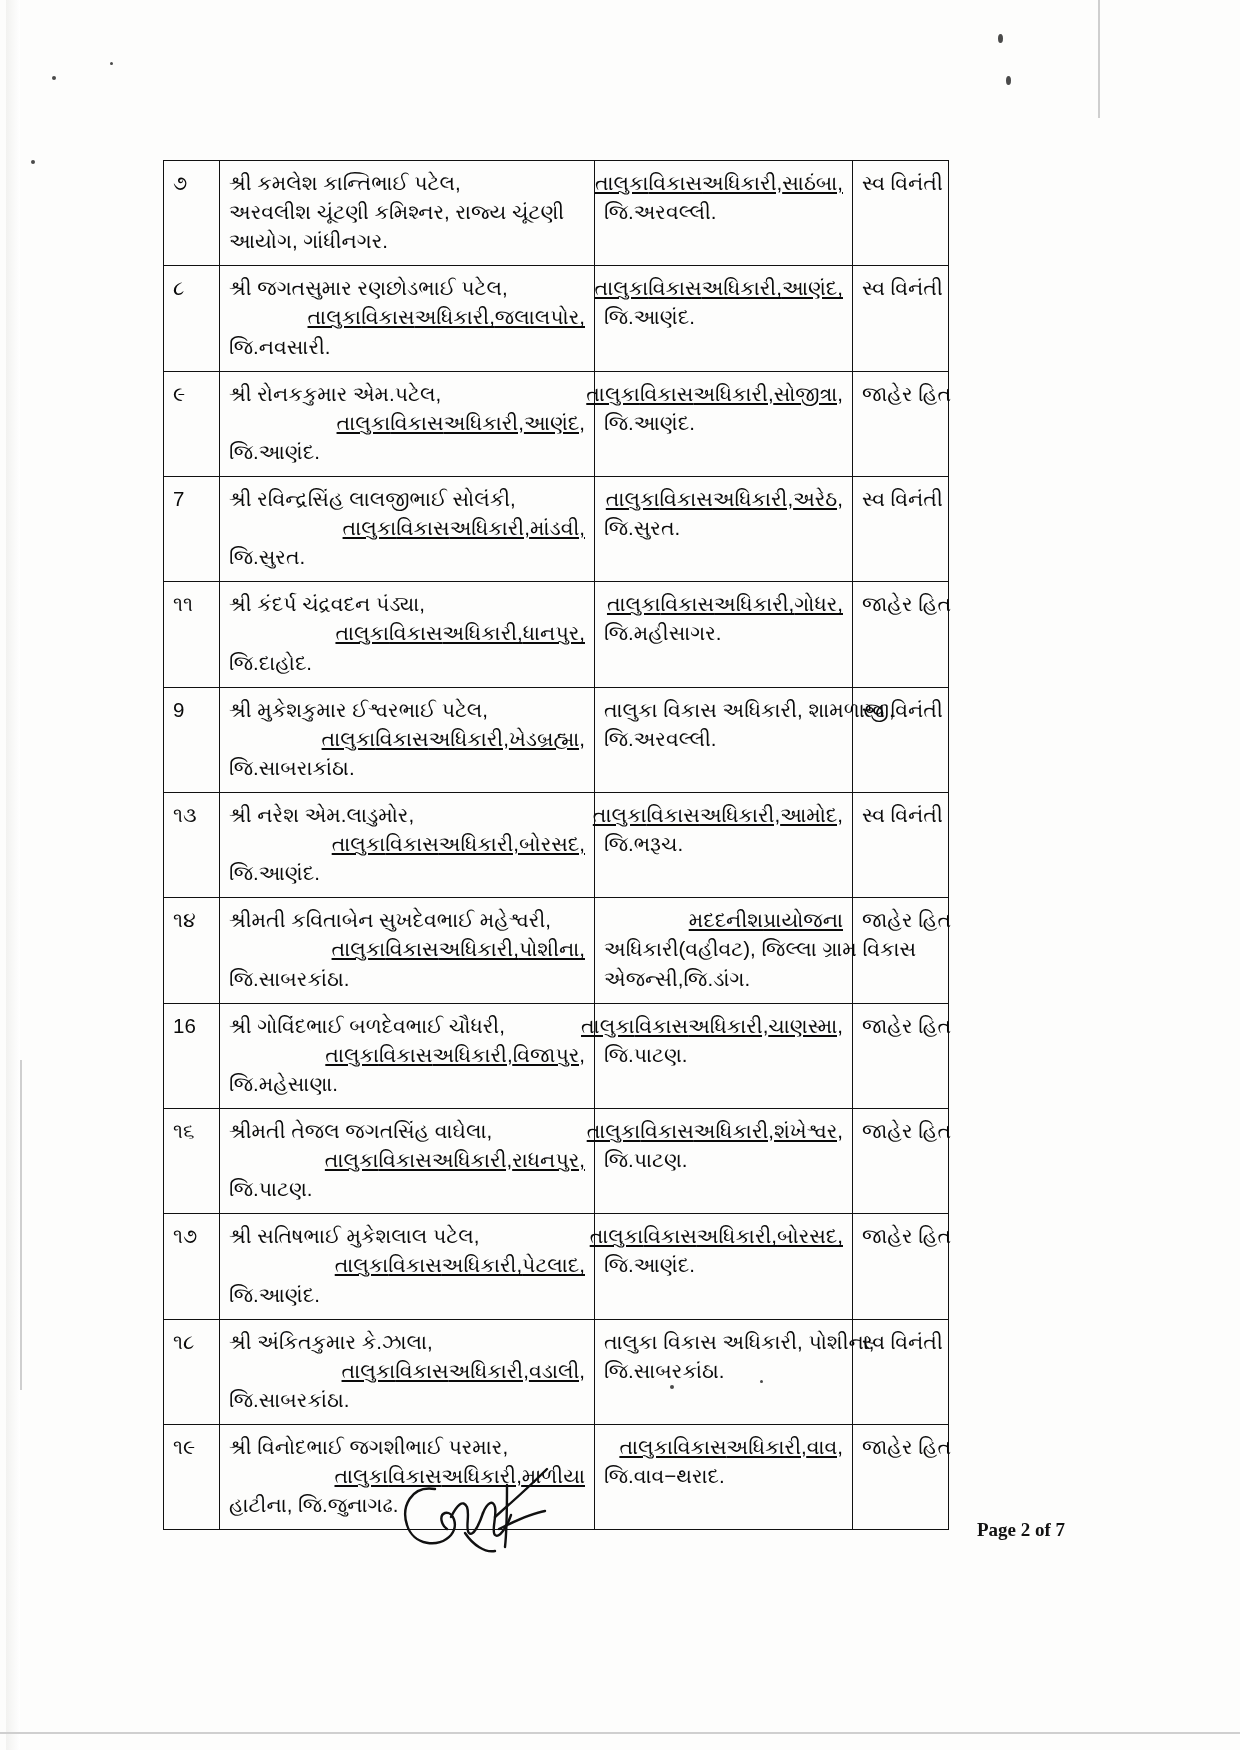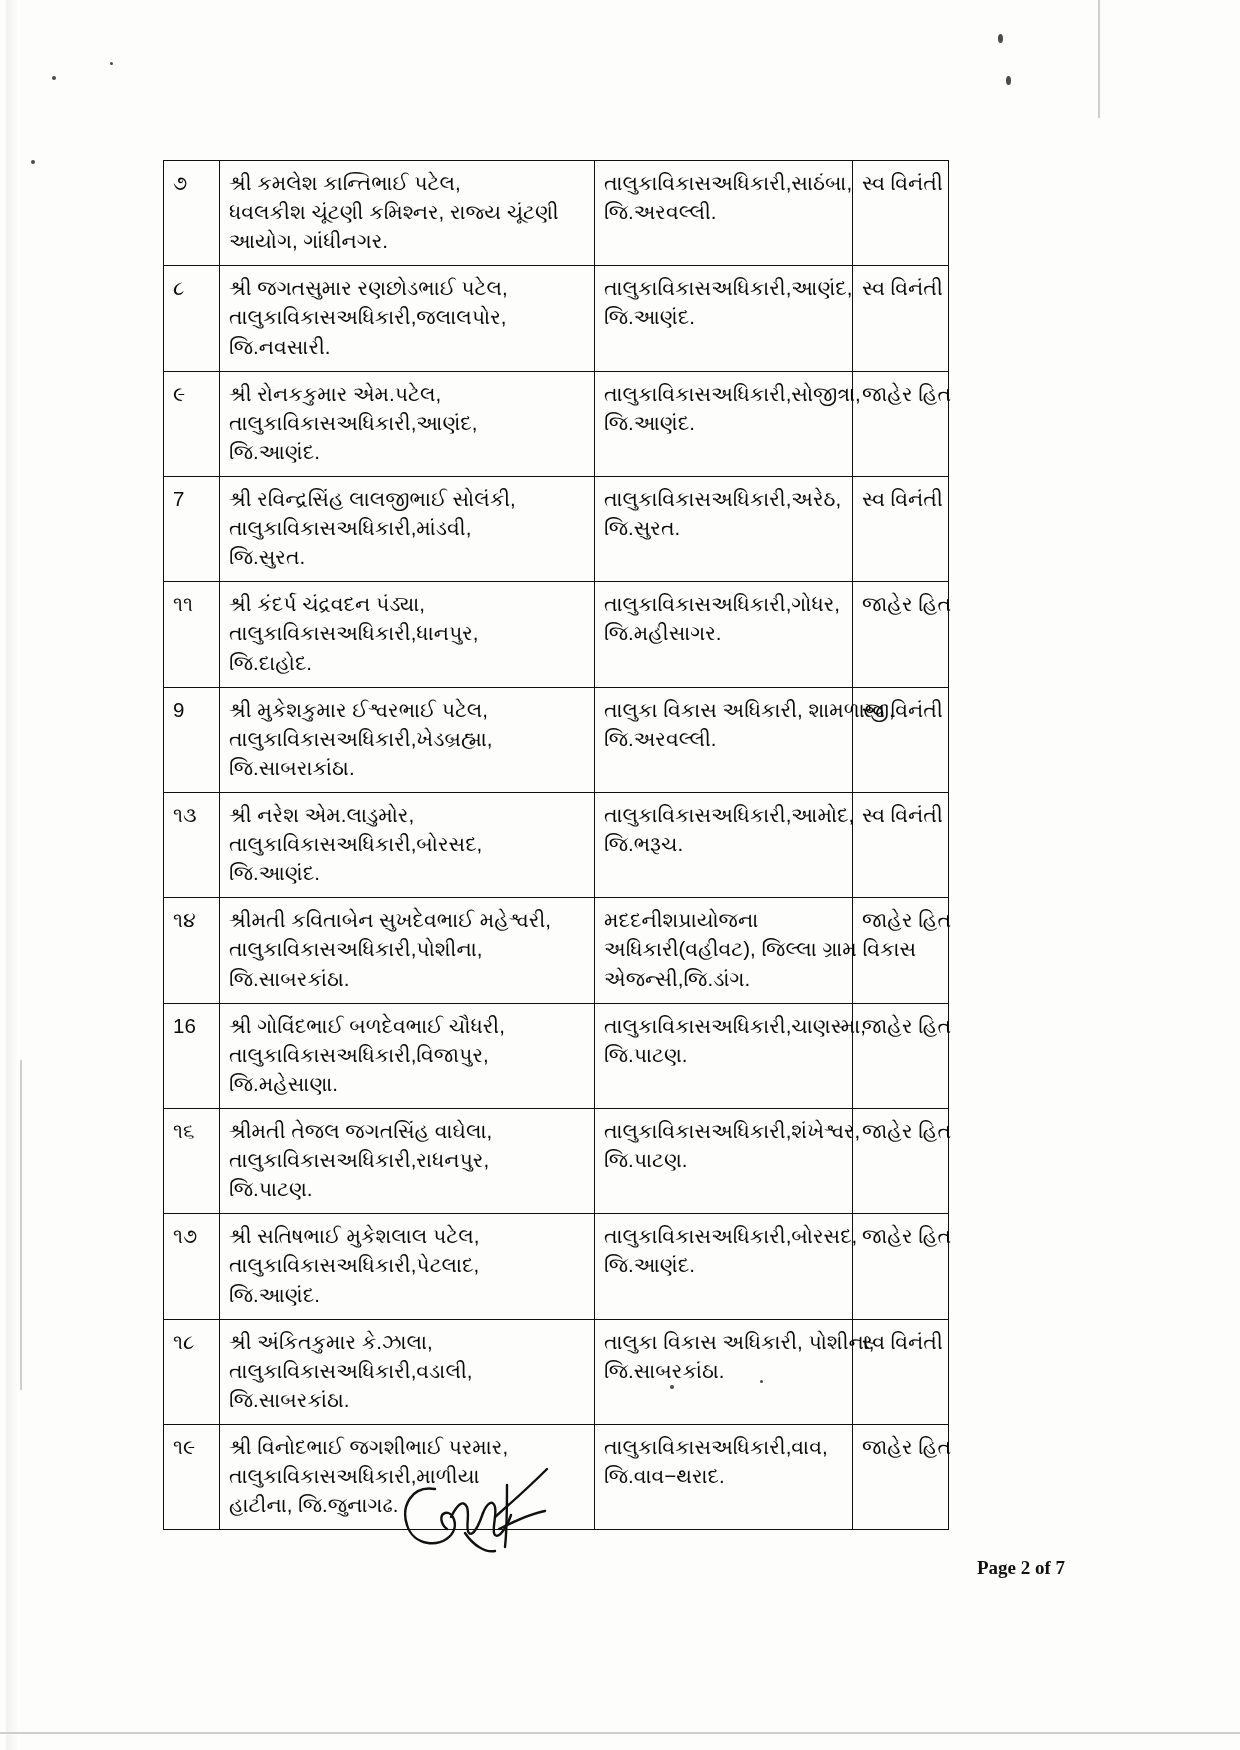--- a/index.html
+++ b/index.html
@@ -59,22 +59,23 @@
   .col-name  { width: 375px; }
   .col-post  { width: 258px; }
   .col-reason{ width: 96px; }
 
   .cell-line {
     display: block;
     white-space: nowrap;
   }
   .cell-line.justify {
     display: flex;
-    justify-content: flex-start;
+    justify-content: flex-end;
     white-space: normal;
+    text-decoration: underline;
   }
   .cell-line.justify > span { white-space: nowrap; }
 
   .reason-cell { text-align: right; white-space: nowrap; }
   .sr-cell { font-size: 20.5px; }
 
   
   .signature {
     position: absolute;
     left: 395px;
@@ -83,21 +84,20 @@
     height: 110px;
   }
   .footer-page {
     position: absolute;
     right: 175px;
     top: 1519px;
     font-size: 19px;
     font-weight: bold;
     font-family: "Liberation Serif", "DejaVu Serif", serif;
     color: #111;
-    margin-top: 38px;
   }
 </style>
 </head>
 <body>
 
 <div class="page-sheet"></div>
 <div class="scan-edge-left"></div>
 
 <div class="scan-line" style="left:1098px;top:0;width:2px;height:118px;"></div>
 <div class="scan-line" style="left:20px;top:1060px;width:2px;height:330px;"></div>
@@ -115,21 +115,21 @@
     <col class="col-sr">
       <col class="col-name">
       <col class="col-post">
       <col class="col-reason">
   </colgroup>
   <tbody>
       <tr>
         <td class="sr-cell">૭</td>
         <td>
           <span class="cell-line">શ્રી કમલેશ કાન્તિભાઈ પટેલ,</span>
-          <span class="cell-line">ધવલકીશ ચૂંટણી કમિશ્નર, રાજ્ય ચૂંટણી</span>
+          <span class="cell-line">અરવલીશ ચૂંટણી કમિશ્નર, રાજ્ય ચૂંટણી</span>
           <span class="cell-line">આયોગ, ગાંધીનગર.</span>
         </td>
         <td>
           <span class="cell-line justify">
             <span>તાલુકા</span>
             <span>વિકાસ</span>
             <span>અધિકારી,</span>
             <span>સાઠંબા,</span>
           </span>
           <span class="cell-line">જિ.અરવલ્લી.</span>

